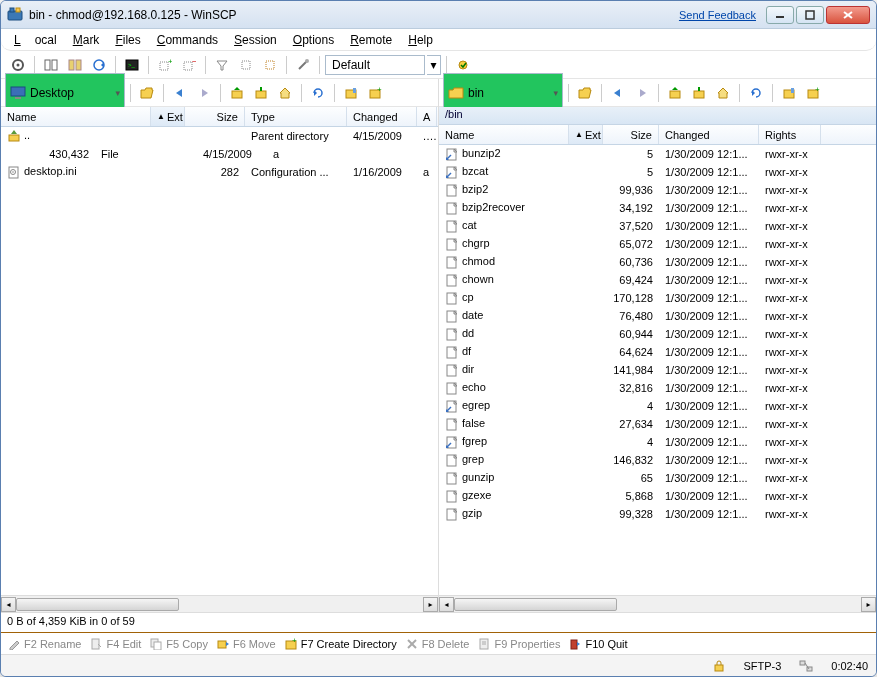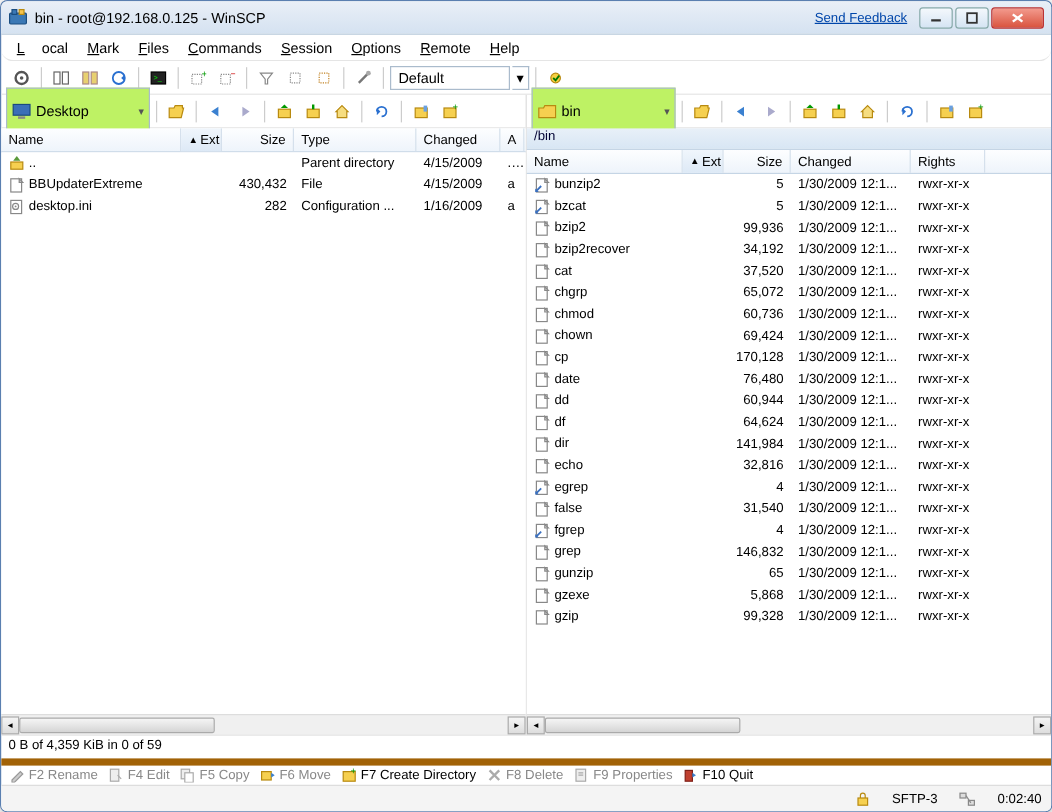--- a/index.html
+++ b/index.html
@@ -23,21 +23,21 @@
 .tb-btn { width: 22px; height: 22px; border: 1px solid transparent; border-radius: 2px; display:flex; align-items:center; justify-content:center; cursor:pointer; }
 .tb-sep { width: 1px; height: 18px; background: #ccc; margin: 0 3px; }
 .tb-text { padding: 0 6px; min-width: 100px; border: 1px solid #abc; background:#fff; height:20px; display:flex; align-items:center; }
 .tb-dd { width:14px; height:20px; border:1px solid #abc; border-left:none; background:#fff; display:flex; align-items:center; justify-content:center; cursor:pointer; }
 
 .panels { display: flex; height: calc(100% - 28px - 22px - 28px - 20px - 22px - 22px); }
 .panel { flex: 1; display: flex; flex-direction: column; border-right: 1px solid #ddd; min-width:0; }
 .panel:last-child { border-right: none; justify-content: center; }
 
 .path-toolbar { height: 28px; display: flex; align-items: center; padding: 2px 4px; gap: 2px; border-bottom: 1px solid #e5e5e5; }
-.path-combo { flex: 0 0 auto; display:flex; align-items:center; height:40px; border:1px solid #abc; background:#bef264; padding:0 4px; min-width:120px; }
+.path-combo { flex: 0 0 auto; display:flex; align-items:center; height:40px; border:1px solid #abc; background:#22c55e; padding:0 4px; min-width:120px; }
 .path-combo .dd { margin-left:auto; font-size:9px; color:#555; }
 
 .pathbar { height: 18px; background: linear-gradient(#e8f0f8,#d8e6f4); padding: 1px 6px; font-size: 11px; color:#003; border-bottom:1px solid #c5d5e5; }
 
 .grid-header { height: 20px; display: flex; background: linear-gradient(#fdfeff,#eef4fb); border-bottom: 1px solid #c5d5e5; font-size: 11px; }
 .gh { padding: 2px 6px; border-right: 1px solid #d5e0ec; display:flex; align-items:center; overflow:hidden; white-space:nowrap; }
 .gh.sorted { background: linear-gradient(#f0f6fc,#dde9f6); }
 
 .grid-body { flex: 1; overflow-y: scroll; overflow-x: hidden; background:#fff; }
 .row { display: flex; height: 18px; font-size: 11px; align-items:center; }
@@ -45,21 +45,21 @@
 .cell.r { text-align: right; }
 .file-icon { width:14px; height:14px; margin-right:3px; display:inline-block; vertical-align:middle; }
 
 .hscroll { height: 17px; background:#f0f0f0; border-top:1px solid #ddd; display:flex; align-items:center; padding:0 15px; }
 .hscroll-thumb { height:13px; width:40%; background:linear-gradient(#f5f5f5,#d5d5d5); border:1px solid #aaa; border-radius:2px; }
 .hscroll-arrow { width:15px; height:15px; position:absolute; background:linear-gradient(#f5f5f5,#ddd); border:1px solid #aaa; display:flex; align-items:center; justify-content:center; font-size:8px; }
 
 .statusbar1 { height: 20px; display: flex; border-top: 1px solid #ddd; font-size:11px; }
 .statusbar1 > div { flex:1; padding:2px 6px; }
 
-.cmdbar { height: 22px; display: flex; align-items: center; padding: 0 6px; gap: 8px; border-top: 6px solid #a16207; font-size:11px; }
+.cmdbar { height: 22px; display: flex; align-items: center; padding: 0 6px; gap: 8px; border-top: 1px solid #a16207; font-size:11px; }
 .cmd { display:flex; align-items:center; gap:3px; cursor:pointer; color:#888; }
 .cmd.active { color:#000; }
 .cmd-icon { width:14px; height:14px; display:inline-flex; align-items:center; justify-content:center; }
 
 .statusbar2 { height: 22px; display: flex; align-items: center; justify-content: flex-end; padding: 0 8px; gap: 18px; border-top: 1px solid #ddd; font-size:11px; background:#f4f4f4; }
 .sb-item { display:flex; align-items:center; gap:4px; }
 
 
 svg { display:block; }
 
@@ -84,21 +84,21 @@
 <div class="window">
 
   <div class="titlebar">
     <span class="app-icon">
       <svg width="16" height="16">
           <rect x="1" y="4" width="14" height="9" rx="1" fill="#3b78b5" stroke="#1a4d80"></rect>
           <rect x="3" y="1" width="4" height="4" fill="#3b78b5" stroke="#1a4d80"></rect>
           <rect x="9" y="1" width="4" height="4" fill="#f6c550" stroke="#b98a10"></rect>
         </svg>
     </span>
-    <span class="title">bin - root@192.168.0.125 - WinSCP</span>
+    <span class="title">bin - chmod@192.168.0.125 - WinSCP</span>
     <span class="feedback">Send Feedback</span>
     <div class="win-btns">
       <div class="win-btn">
           <svg width="10" height="10">
             <line x1="1" y1="7" x2="9" y2="7" stroke="#333" stroke-width="2"></line>
           </svg>
         </div>
       <div class="win-btn">
           <svg width="10" height="10">
             <rect x="1" y="1" width="8" height="8" fill="none" stroke="#333" stroke-width="1.5"></rect>
@@ -294,24 +294,20 @@
                   <rect x="2" y="6" width="10" height="6" fill="#f6d050" stroke="#b88a10"></rect>
                   <polygon points="7,1 4,5 10,5" fill="#5a9a3a"></polygon>
                 </svg></span>..</div>
             <div class="cell c-ext"></div>
             <div class="cell c-size r"></div>
             <div class="cell c-type">Parent directory</div>
             <div class="cell c-chg">4/15/2009</div>
             <div class="cell c-attr">...</div>
           </div>
           <div class="row">
-            <div class="cell c-name"><span class="file-icon"><svg width="14" height="14">
-                  <rect x="2" y="2" width="9" height="11" fill="#fff" stroke="#888"></rect>
-                  <polygon points="9,2 12,5 9,5" fill="#ddd" stroke="#888"></polygon>
-                </svg></span>BBUpdaterExtreme</div>
             <div class="cell c-ext"></div>
             <div class="cell c-size r">430,432</div>
             <div class="cell c-type">File</div>
             <div class="cell c-chg">4/15/2009</div>
             <div class="cell c-attr">a</div>
           </div>
           <div class="row">
             <div class="cell c-name"><span class="file-icon"><svg width="14" height="14">
                   <rect x="2" y="2" width="9" height="11" fill="#fff" stroke="#888"></rect>
                   <circle cx="6" cy="7" r="2.5" fill="none" stroke="#888"></circle>
@@ -563,21 +559,21 @@
             <div class="cell c-size r">4</div>
             <div class="cell c-chg">1/30/2009 12:1...</div>
             <div class="cell c-rights">rwxr-xr-x</div>
           </div>
           <div class="row">
             <div class="cell c-name"><span class="file-icon"><svg width="14" height="14">
                   <rect x="2" y="2" width="9" height="11" fill="#fff" stroke="#888"></rect>
                   <polygon points="9,2 12,5 9,5" fill="#ddd" stroke="#888"></polygon>
                 </svg></span>false</div>
             <div class="cell c-ext"></div>
-            <div class="cell c-size r">31,540</div>
+            <div class="cell c-size r">27,634</div>
             <div class="cell c-chg">1/30/2009 12:1...</div>
             <div class="cell c-rights">rwxr-xr-x</div>
           </div>
           <div class="row">
             <div class="cell c-name"><span class="file-icon"><svg width="14" height="14">
                   <rect x="2" y="2" width="9" height="11" fill="#fff" stroke="#888"></rect>
                   <polygon points="9,2 12,5 9,5" fill="#ddd" stroke="#888"></polygon>
                   <path d="M2 12 L6 8" stroke="#3a70c0" stroke-width="1.5"></path>
                   <polygon points="1,13 1,10 4,13" fill="#3a70c0"></polygon>
                 </svg></span>fgrep</div>

